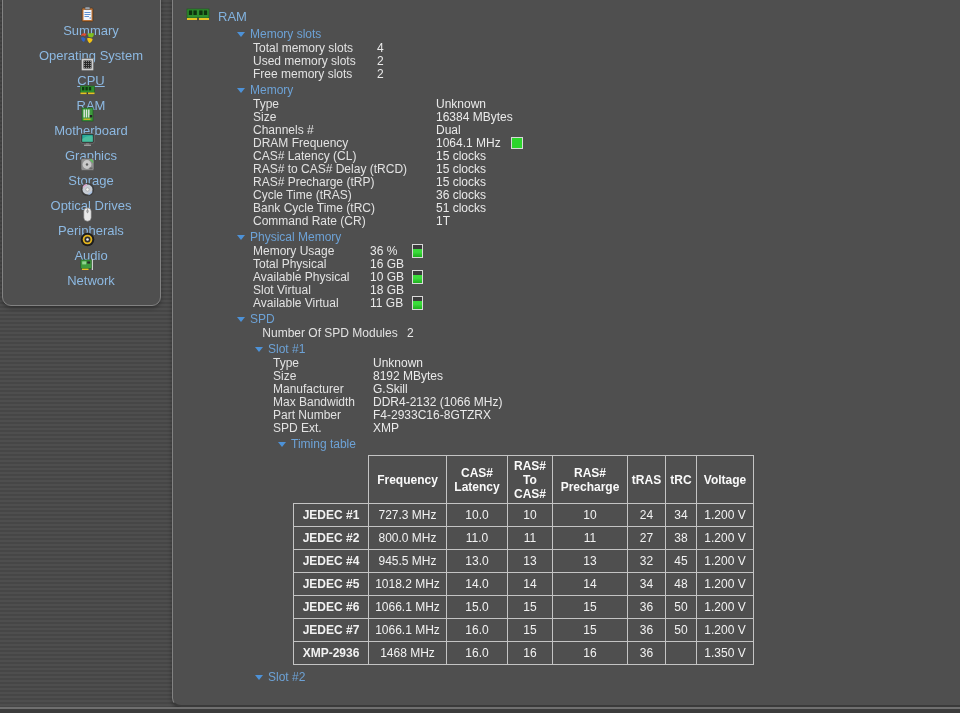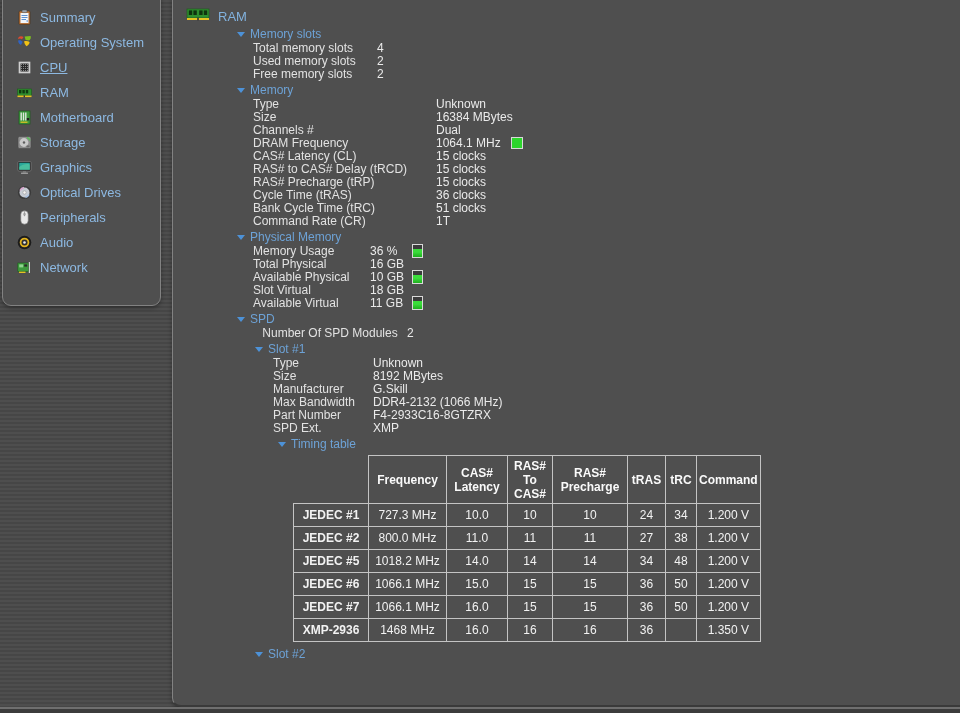--- a/index.html
+++ b/index.html
@@ -7,21 +7,21 @@
     width:960px;height:713px;overflow:hidden;position:relative;
     background:repeating-linear-gradient(180deg,#4e4e4e 0 2px,#464646 2px 4px);
     font-family:"Liberation Sans","DejaVu Sans",sans-serif;
     font-size:12px;color:#e4e4e4;
   }
   .panel{position:absolute;background:#4f4f4f;border:1px solid #828282;border-radius:9px;
     box-shadow:0 2px 4px rgba(0,0,0,.35);}
   
   #sidebar{left:2px;top:-12px;width:157px;height:316px;}
   #sidebar .list{padding-top:16px;}
-  .side-item{height:25px;display:flex;align-items:center;padding-left:12px;cursor:pointer;}
+  .side-item{height:25px;display:flex;align-items:center;padding-left:12px;cursor:pointer;flex-direction:column;}
   .side-item .ic{width:18px;height:18px;flex:0 0 18px;display:flex;align-items:center;justify-content:center;}
   .side-item .lbl{margin-left:7px;font-size:13px;color:#8db9e2;}
   .side-item.hovered .lbl{text-decoration:underline;}
   
   #main{left:172px;top:-12px;width:800px;height:716px;border-bottom:2px solid #3a3a3a;}
   #main .content{padding-top:19px;}
   .ram-header{margin-left:13px;display:flex;align-items:center;height:16px;}
   .ram-header .ttl{margin-left:8px;font-size:13px;color:#82b2de;}
   .sec{display:flex;align-items:center;height:14px;margin-top:3px;color:#6da2d6;cursor:pointer;}
   .tri{width:0;height:0;border-left:4px solid transparent;border-right:4px solid transparent;
@@ -138,41 +138,41 @@
             <rect x="10.8" y="9" width="2.4" height="2.4" fill="#222"></rect>
             <rect x="4.5" y="12.6" width="7" height="1.2" fill="#e5c322"></rect>
           </svg>
       </span>
       <span class="lbl">Motherboard</span>
     </div>
 
     <div class="side-item">
       <span class="ic">
         <svg width="17" height="17" viewBox="0 0 17 17">
+            <rect x="2" y="2.5" width="13" height="9.5" rx="1" fill="#1e1e1e" stroke="#8a8a8a" stroke-width=".6"></rect>
+            <rect x="3.2" y="3.7" width="10.6" height="7" fill="#2aa89a"></rect>
+            <path d="M3.2 8c3-2.5 7-3.5 10.6-2.6v5.3H3.2z" fill="#57c7a0" opacity=".7"></path>
+            <rect x="7" y="12" width="3" height="1.6" fill="#777"></rect>
+            <rect x="5" y="13.6" width="7" height="1.4" rx=".5" fill="#9a9a9a"></rect>
+          </svg>
+      </span>
+      <span class="lbl">Graphics</span>
+    </div>
+
+    <div class="side-item">
+      <span class="ic">
+        <svg width="17" height="17" viewBox="0 0 17 17">
             <rect x="2" y="2.5" width="13" height="12" rx="1.5" fill="#8f8f8f" stroke="#4a4a4a" stroke-width=".6"></rect>
             <circle cx="8" cy="8.5" r="4.4" fill="#c9c9c9"></circle>
             <circle cx="8" cy="8.5" r="1.2" fill="#5e5e5e"></circle>
             <path d="M11 3.5a5 5 0 0 1 3 3" stroke="#5bbf5b" stroke-width="1.4" fill="none"></path>
             <rect x="10.5" y="11.5" width="3" height="1.8" fill="#6a6a6a"></rect>
           </svg>
       </span>
       <span class="lbl">Storage</span>
-    </div>
-
-    <div class="side-item">
-      <span class="ic">
-        <svg width="17" height="17" viewBox="0 0 17 17">
-            <rect x="2" y="2.5" width="13" height="9.5" rx="1" fill="#1e1e1e" stroke="#8a8a8a" stroke-width=".6"></rect>
-            <rect x="3.2" y="3.7" width="10.6" height="7" fill="#2aa89a"></rect>
-            <path d="M3.2 8c3-2.5 7-3.5 10.6-2.6v5.3H3.2z" fill="#57c7a0" opacity=".7"></path>
-            <rect x="7" y="12" width="3" height="1.6" fill="#777"></rect>
-            <rect x="5" y="13.6" width="7" height="1.4" rx=".5" fill="#9a9a9a"></rect>
-          </svg>
-      </span>
-      <span class="lbl">Graphics</span>
     </div>
 
     <div class="side-item">
       <span class="ic">
         <svg width="17" height="17" viewBox="0 0 17 17">
             <circle cx="8.5" cy="8.5" r="6.6" fill="#3a3a3a"></circle>
             <circle cx="8.5" cy="8.5" r="5" fill="#c7ccd4"></circle>
             <path d="M4 6.5a5 5 0 0 1 4-2.9" stroke="#d9a8cf" stroke-width="1.6" fill="none"></path>
             <path d="M13 10.5a5 5 0 0 1-3.6 2.9" stroke="#a8c0e0" stroke-width="1.6" fill="none"></path>
             <circle cx="8.5" cy="8.5" r="1.7" fill="#f2f2f2" stroke="#8a8a8a" stroke-width=".5"></circle>
@@ -387,21 +387,21 @@
         </colgroup>
       <thead>
         <tr>
           <th class="corner"></th>
           <th>Frequency</th>
           <th>CAS# Latency</th>
           <th>RAS# To CAS#</th>
           <th>RAS# Precharge</th>
           <th>tRAS</th>
           <th>tRC</th>
-          <th>Command</th>
+          <th>Voltage</th>
         </tr>
       </thead>
       <tbody>
         <tr>
           <td class="rowlabel">JEDEC #1</td>
           <td>727.3 MHz</td>
             <td>10.0</td>
             <td>10</td>
             <td>10</td>
             <td>24</td>
@@ -409,20 +409,30 @@
             <td>1.200 V</td>
         </tr>
         <tr>
           <td class="rowlabel">JEDEC #2</td>
           <td>800.0 MHz</td>
             <td>11.0</td>
             <td>11</td>
             <td>11</td>
             <td>27</td>
             <td>38</td>
+            <td>1.200 V</td>
+        </tr>
+        <tr>
+          <td class="rowlabel">JEDEC #4</td>
+          <td>945.5 MHz</td>
+            <td>13.0</td>
+            <td>13</td>
+            <td>13</td>
+            <td>32</td>
+            <td>45</td>
             <td>1.200 V</td>
         </tr>
         <tr>
           <td class="rowlabel">JEDEC #5</td>
           <td>1018.2 MHz</td>
             <td>14.0</td>
             <td>14</td>
             <td>14</td>
             <td>34</td>
             <td>48</td>

